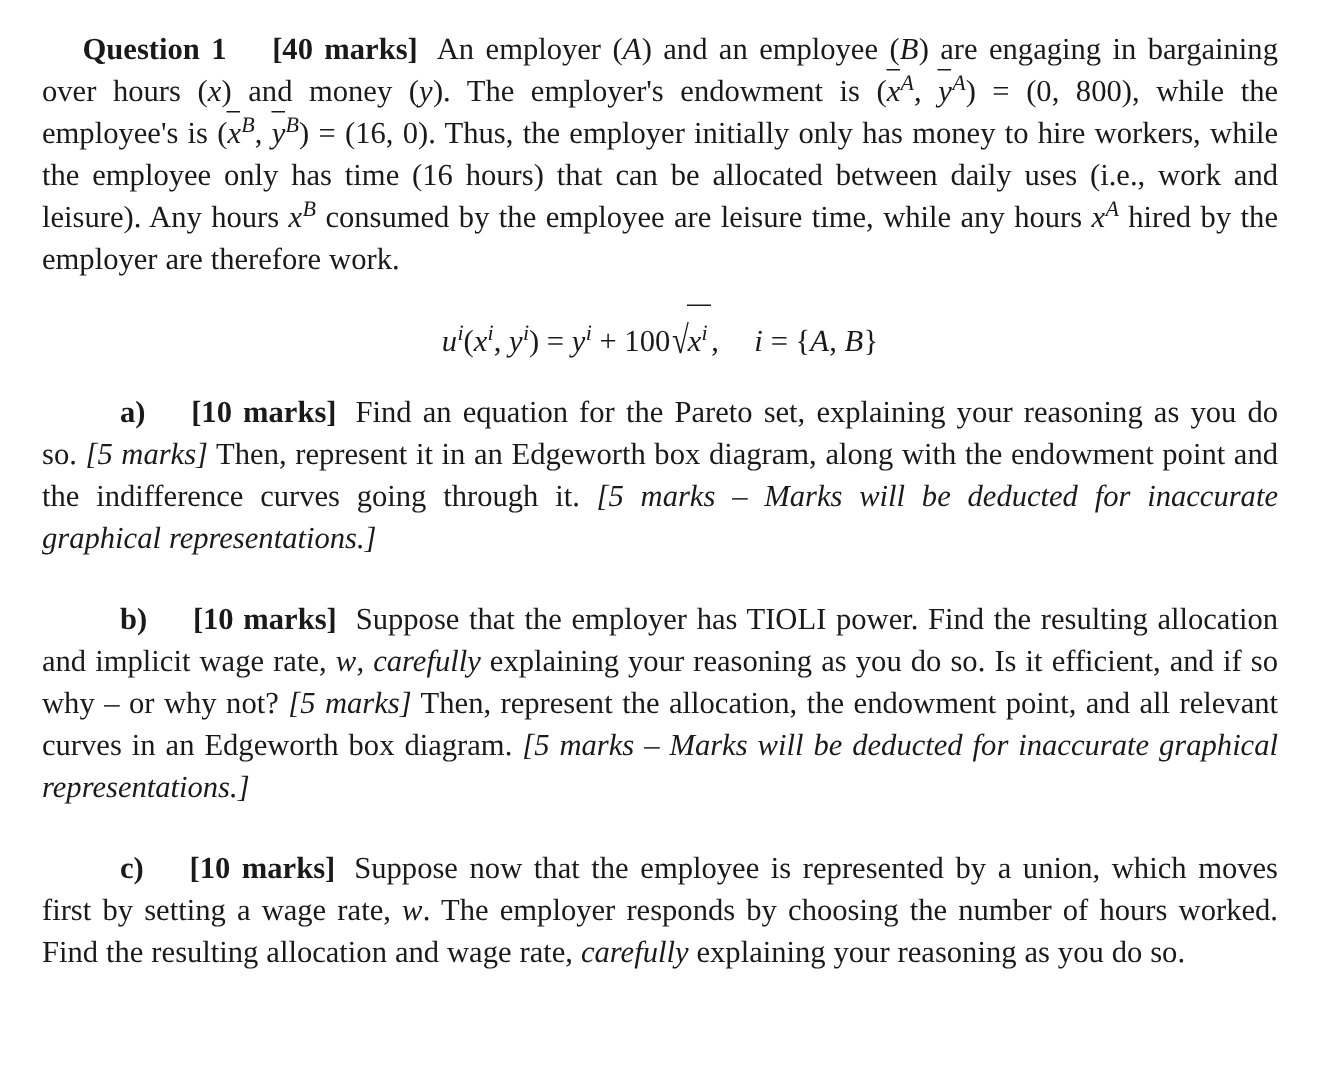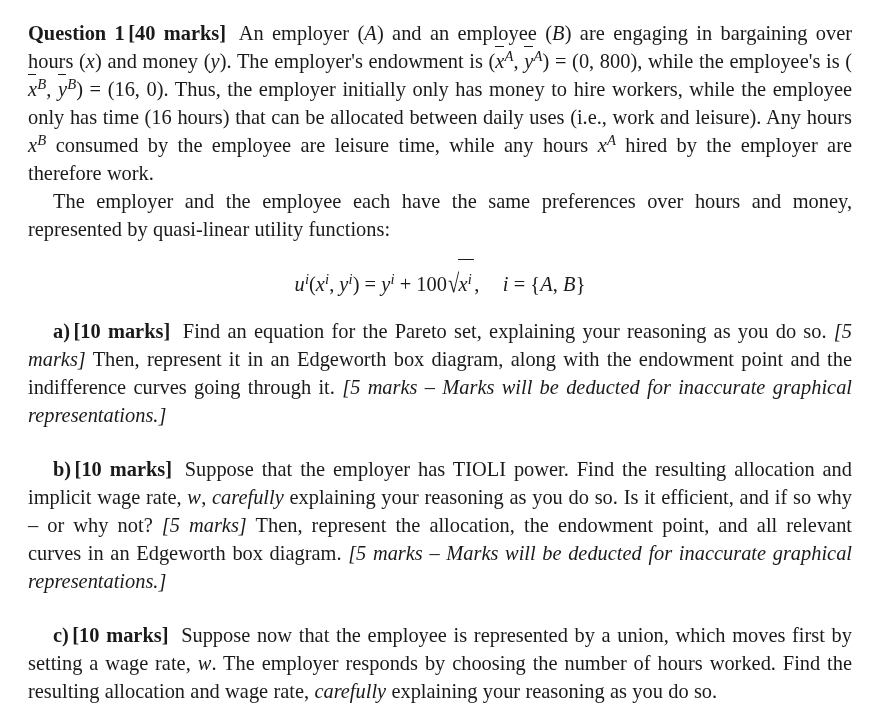--- a/index.html
+++ b/index.html
@@ -39,21 +39,21 @@
     word-spacing: 0.01em;
     hyphens: none;
   }
   p.indent {
     text-indent: 25px;
   }
   .blockgap { height: 26px; }
   .blockgap-eq-top { height: 16px; }
   .blockgap-eq-bot { height: 18px; }
 
-  b, .bold { font-weight: bold; }
+  b, .bold { font-weight: bold; margin-left: 27px; }
   i, .ital, em { font-style: italic; }
 
   
   .m {
     font-family: "Liberation Serif", "DejaVu Serif", serif;
     font-style: italic;
     font-size: 20.4px;
     letter-spacing: 0.01em;
   }
   .mr {
@@ -116,21 +116,20 @@
   .hdrgap { display: inline-block; width: 0.62em; }
 </style>
 </head>
 <body>
 
 <div class="page">
   <div class="textblock">
 
     <p class="para"><b>Question 1</b><span class="thin"></span><b>[40 marks]</b><span class="hdrgap"></span><span>An employer (</span><span class="m">A</span><span>) and an employee (</span><span class="m">B</span><span>) are engaging in bargaining over hours (</span><span class="m">x</span><span>) and money (</span><span class="m">y</span><span>). The employer's endowment is (</span><span class="m"><span class="ovl">x</span><span class="sup">A</span></span><span class="mr">, </span><span class="m"><span class="ovl">y</span><span class="sup">A</span></span><span>) = (0, 800)</span><span>, while the employee's is (</span><span class="m"><span class="ovl">x</span><span class="sup">B</span></span><span class="mr">, </span><span class="m"><span class="ovl">y</span><span class="sup">B</span></span><span>) = (16, 0)</span><span>. Thus, the employer initially only has money to hire workers, while the employee only has time (16 hours) that can be allocated between daily uses (i.e., work and leisure). Any hours </span><span class="m"><span>x</span><span class="sup">B</span></span><span> consumed by the employee are leisure time, while any hours </span><span class="m"><span>x</span><span class="sup">A</span></span><span> hired by the employer are therefore work.</span></p>
 
-    <p class="para indent">The employer and the employee each have the same preferences over hours and money, represented by quasi-linear utility functions:</p>
 
     <div class="blockgap-eq-top"></div>
 
     <p class="eqrow"><span class="m"><span>u</span><span class="sup">i</span></span><span class="mr">(</span><span class="m"><span>x</span><span class="sup">i</span></span><span class="mr">, </span><span class="m"><span>y</span><span class="sup">i</span></span><span class="mr">) = </span><span class="m"><span>y</span><span class="sup">i</span></span><span class="mr"> + </span><span class="mr">100</span><span class="radical"><span class="radsign">√</span><span class="radbody"><span class="m">x</span><span class="sup">i</span></span></span><span class="mr">,</span><span class="qspace"></span><span class="m">i</span><span class="mr"> = {</span><span class="m">A</span><span class="mr">, </span><span class="m">B</span><span class="mr">}</span></p>
 
     <div class="blockgap-eq-bot"></div>
 
     <p class="para indent"><b>a)</b><span class="thin"></span><b>[10 marks]</b><span class="hdrgap"></span><span>Find an equation for the Pareto set, explaining your reasoning as you do so. </span><i>[5 marks]</i><span> Then, represent it in an Edgeworth box diagram, along with the endowment point and the indifference curves going through it. </span><i>[5 marks – Marks will be deducted for inaccurate graphical representations.]</i></p>
 
     <div class="blockgap"></div>

